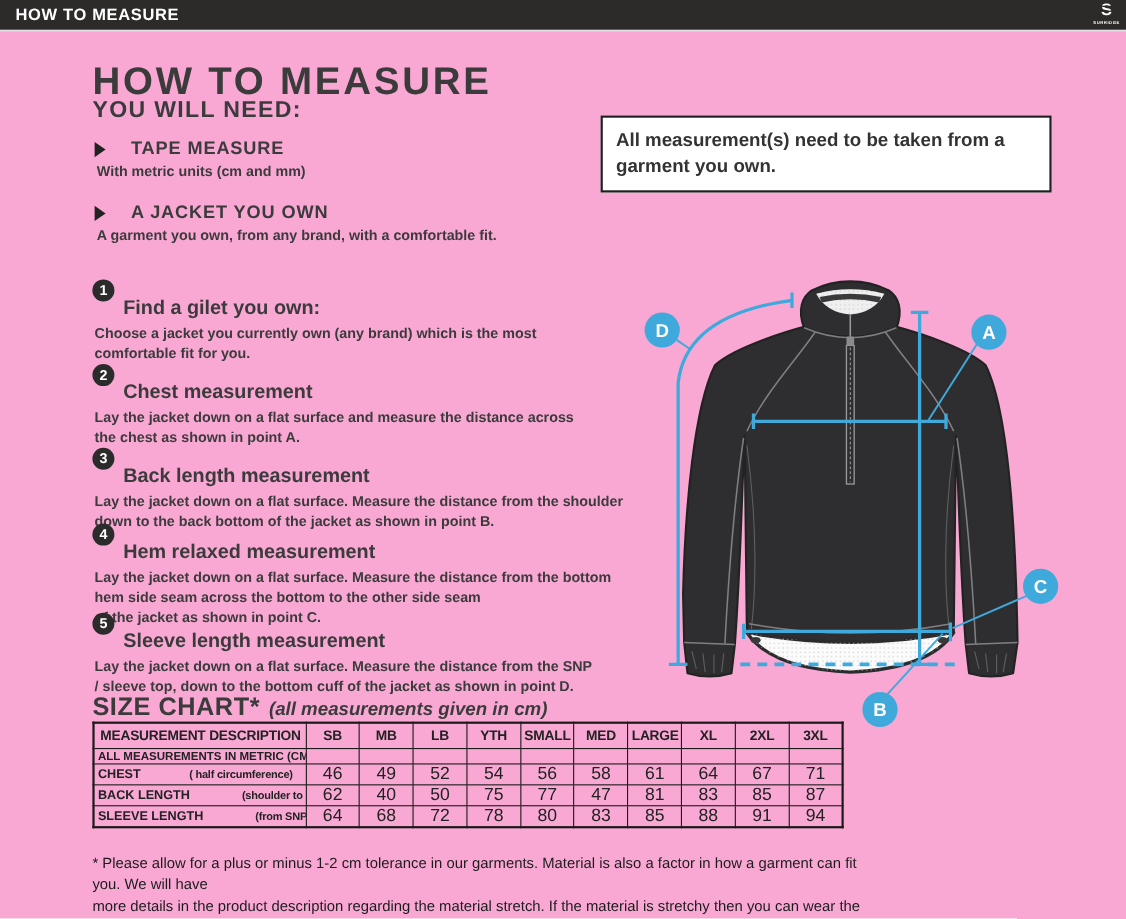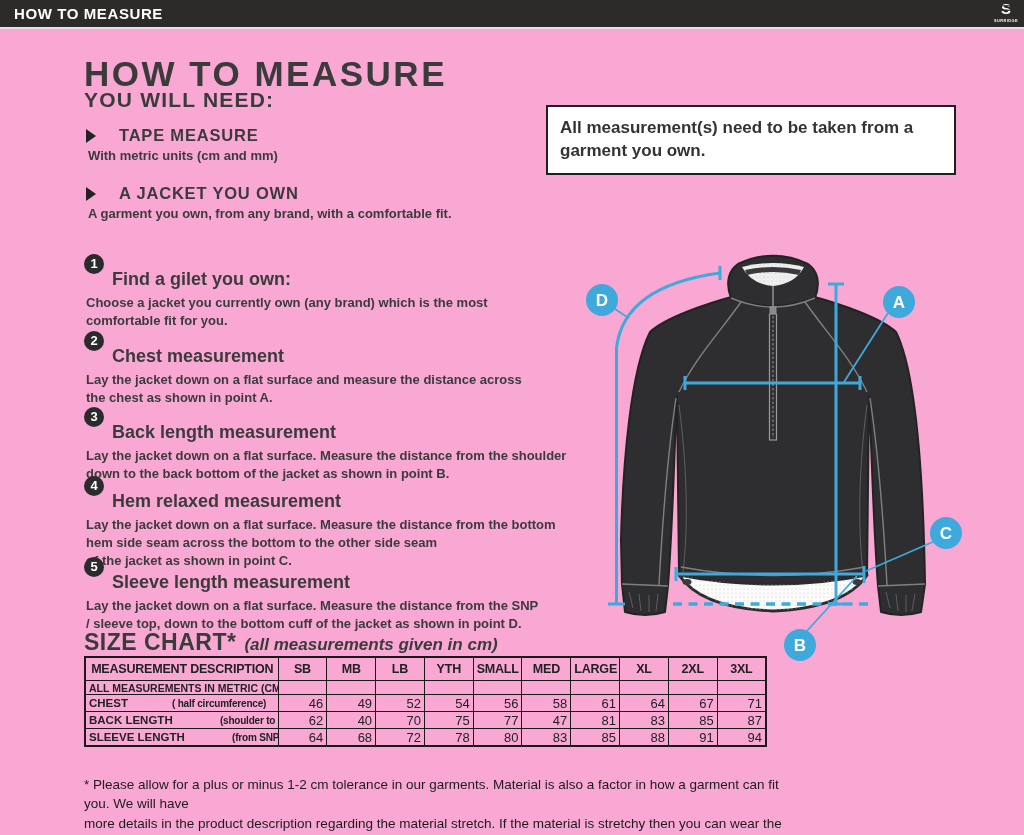--- a/index.html
+++ b/index.html
@@ -39,21 +39,21 @@
   .sc-head{position:absolute;left:84px;top:629px;display:flex;align-items:baseline;}
   .sc-title{font-size:23px;font-weight:bold;letter-spacing:.5px;color:#3b3b3b;}
   .sc-sub{font-size:17px;font-weight:bold;margin-left:8px;color:#3b3b3b;font-style:italic;}
   table.sc{position:absolute;left:84px;top:656px;width:681px;border-collapse:collapse;
            table-layout:fixed;border:2px solid #1a1a1a;}
   table.sc th,table.sc td{border:1px solid #1a1a1a;padding:0 3px;color:#222;overflow:hidden;
            white-space:nowrap;}
   table.sc th{height:22px;font-size:12.5px;font-weight:bold;text-align:center;letter-spacing:-0.2px;}
   table.sc th.desc{text-align:center;padding-left:4px;}
   tr.metric td{height:13px;font-size:10.5px;font-weight:bold;}
-  tr.data td{height:16px;font-size:13px;text-align:right;}
+  tr.data td{height:16px;font-size:16px;text-align:center;}
   tr.data td.lbl{text-align:left;font-weight:bold;font-size:11.5px;}
   tr.data td.lbl .nt{font-weight:bold;font-size:10px;letter-spacing:-0.2px;margin-left:44px;}
   
   .footer{position:absolute;left:84px;top:775px;width:718px;font-size:13.5px;color:#1c1c1c;
           line-height:1.43;white-space:pre-line;}
 </style>
 </head>
 <body>
 
 <div class="page">
@@ -278,21 +278,21 @@
       <td>58</td>
       <td>61</td>
       <td>64</td>
       <td>67</td>
       <td>71</td>
     </tr>
     <tr class="data">
       <td class="lbl"><span>BACK LENGTH</span> <span class="nt">(shoulder to centre back hem drop)</span></td>
       <td>62</td>
       <td>40</td>
-      <td>70</td>
+      <td>50</td>
       <td>75</td>
       <td>77</td>
       <td>47</td>
       <td>81</td>
       <td>83</td>
       <td>85</td>
       <td>87</td>
     </tr>
     <tr class="data">
       <td class="lbl"><span>SLEEVE LENGTH</span> <span class="nt">(from SNP)</span></td>

